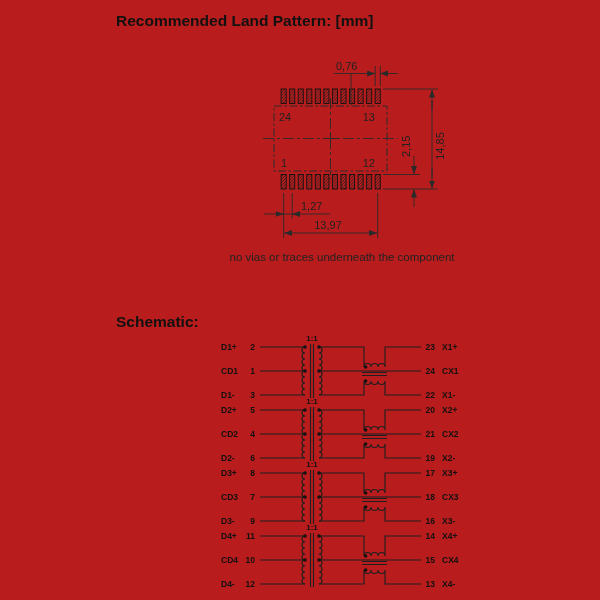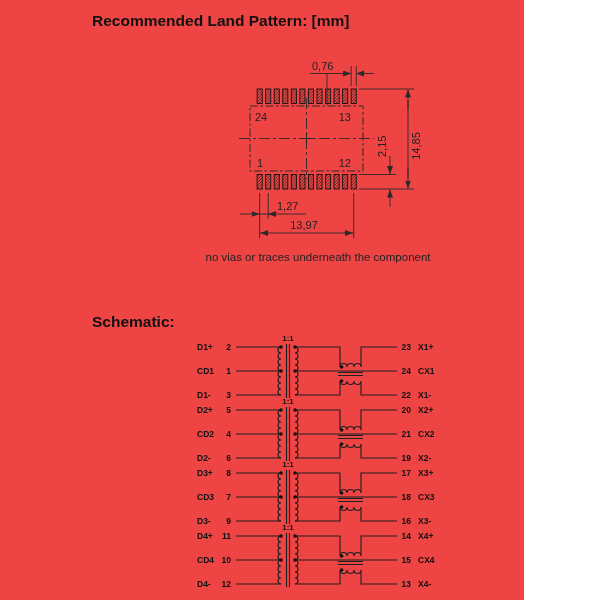--- a/index.html
+++ b/index.html
@@ -1,17 +1,17 @@
 <!DOCTYPE html>
 <html><head>
 <meta charset="utf-8">
 <style>
   html,body{margin:0;padding:0;background:#fff;}
-  .page{position:relative;width:524px;height:600px;background:#ef4444;overflow:hidden;
-        font-family:"Liberation Sans",sans-serif;}
+  .page{position:relative;width:576px;height:600px;background:#b91c1c;overflow:hidden;
+        font-family:"Liberation Sans",sans-serif;padding-left:24px;}
   svg text{fill:#1a1a1a;font-family:"Liberation Sans",sans-serif;}
   .h-title{font-size:15.5px;font-weight:bold;fill:#111;}
   .dim{font-size:11px;fill:#222;}
   .padnum{font-size:11px;fill:#222;}
   .note{font-size:11.5px;fill:#222;}
   .schlbl{font-size:8.5px;font-weight:bold;fill:#111;}
   .ratio{font-size:8px;font-weight:bold;fill:#111;}
   .ln{stroke:#2a2a2a;stroke-width:1;fill:none;}
   .thin{stroke:#2a2a2a;stroke-width:0.9;fill:none;}
   .sch{stroke:#1f1f1f;stroke-width:1.1;fill:none;}

